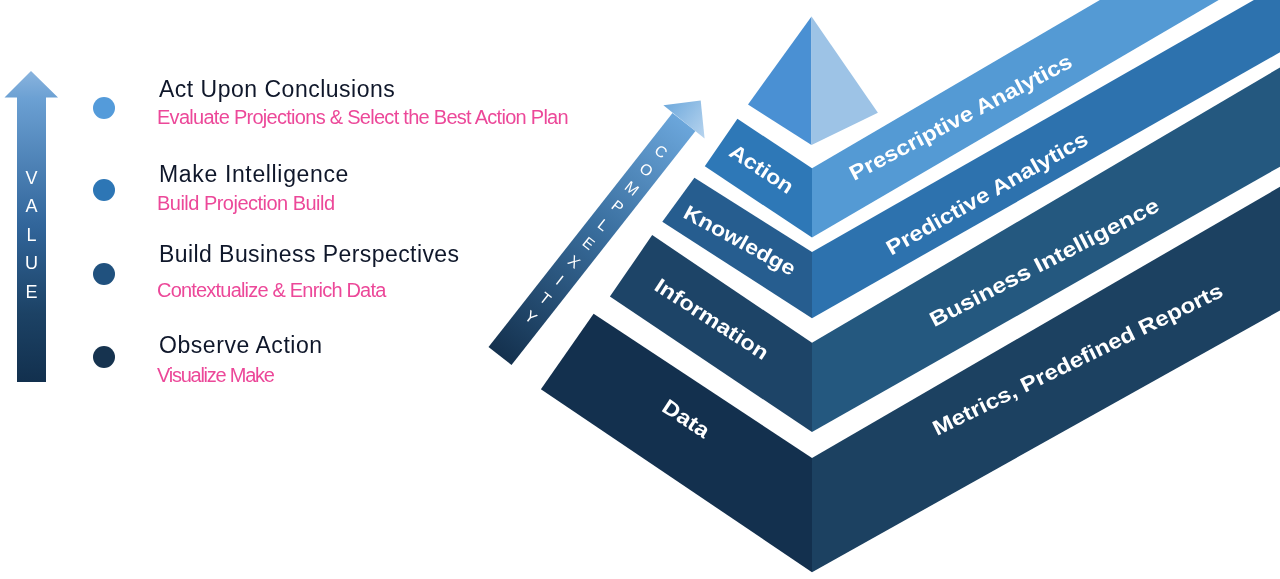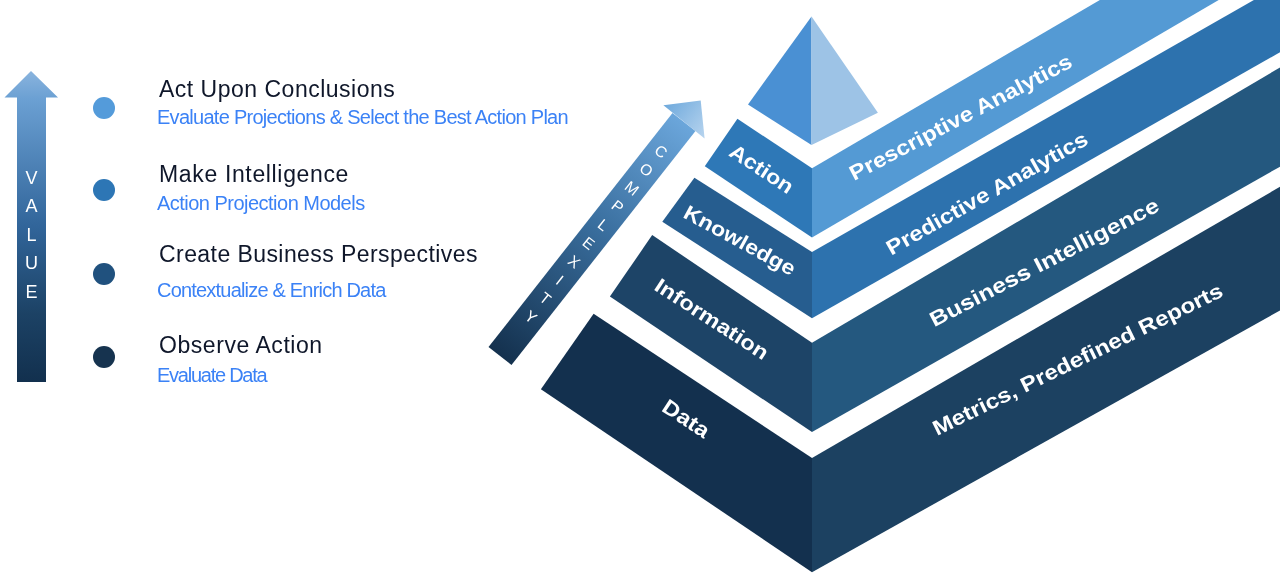--- a/index.html
+++ b/index.html
@@ -1,19 +1,19 @@
 <!DOCTYPE html>
 <html><head><meta charset="utf-8">
 <style>
 html,body { margin:0; padding:0; }
 body { width:1280px; height:579px; background:#ffffff; position:relative; overflow:hidden;
   font-family:"Liberation Sans", sans-serif; }
 .dot { position:absolute; left:93px; width:22px; height:22px; border-radius:50%; }
 .title { position:absolute; left:159px; font-size:23px; font-weight:normal; color:#0f172a; white-space:nowrap; }
-.sub { position:absolute; left:157px; font-size:20px; color:#3b82f6; white-space:nowrap; }
+.sub { position:absolute; left:157px; font-size:20px; color:#ec4899; white-space:nowrap; }
 </style></head>
 <body>
 <svg width="1280" height="579" viewBox="0 0 1280 579" style="position:absolute;left:0;top:0">
 <defs>
 <linearGradient id="gv" x1="0" y1="71" x2="0" y2="382" gradientUnits="userSpaceOnUse">
  <stop offset="0" stop-color="#8ab4de"></stop>
         <stop offset="0.09" stop-color="#6ba0d3"></stop>
         <stop offset="0.5" stop-color="#31659a"></stop>
         <stop offset="0.78" stop-color="#1c4265"></stop>
         <stop offset="1" stop-color="#12304e"></stop>
@@ -63,18 +63,18 @@
 <text x="574.2" y="261.6" transform="rotate(38.2 574.2 261.6)" text-anchor="middle" dominant-baseline="central" font-family="Liberation Sans, sans-serif" font-size="15.5" fill="#fff">X</text>
 <text x="559.8" y="280.0" transform="rotate(38.2 559.8 280.0)" text-anchor="middle" dominant-baseline="central" font-family="Liberation Sans, sans-serif" font-size="15.5" fill="#fff">I</text>
 <text x="545.3" y="298.4" transform="rotate(38.2 545.3 298.4)" text-anchor="middle" dominant-baseline="central" font-family="Liberation Sans, sans-serif" font-size="15.5" fill="#fff">T</text>
 <text x="530.9" y="316.8" transform="rotate(38.2 530.9 316.8)" text-anchor="middle" dominant-baseline="central" font-family="Liberation Sans, sans-serif" font-size="15.5" fill="#fff">Y</text>
 </svg>
 <div class="dot" style="background:#549bda;top:97.0px"></div>
 <div class="title" style="top:75.5px;letter-spacing:0.5px">Act Upon Conclusions</div>
 <div class="sub" style="top:106.0px;letter-spacing:-0.72px">Evaluate Projections &amp; Select the Best Action Plan</div>
 <div class="dot" style="background:#2d76b5;top:179.0px"></div>
 <div class="title" style="top:161.4px;letter-spacing:0.65px">Make Intelligence</div>
-<div class="sub" style="top:191.8px;letter-spacing:-0.52px">Action Projection Models</div>
+<div class="sub" style="top:191.8px;letter-spacing:-0.52px">Build Projection Build</div>
 <div class="dot" style="background:#20517e;top:262.5px"></div>
-<div class="title" style="top:241.2px;letter-spacing:0.43px">Create Business Perspectives</div>
+<div class="title" style="top:241.2px;letter-spacing:0.43px">Build Business Perspectives</div>
 <div class="sub" style="top:279px;letter-spacing:-0.8px">Contextualize &amp; Enrich Data</div>
 <div class="dot" style="background:#16334f;top:346.0px"></div>
 <div class="title" style="top:331.9px;letter-spacing:0.55px">Observe Action</div>
-<div class="sub" style="top:363.6px;letter-spacing:-1.25px">Evaluate Data</div>
+<div class="sub" style="top:363.6px;letter-spacing:-1.25px">Visualize Make</div>
 </body></html>

